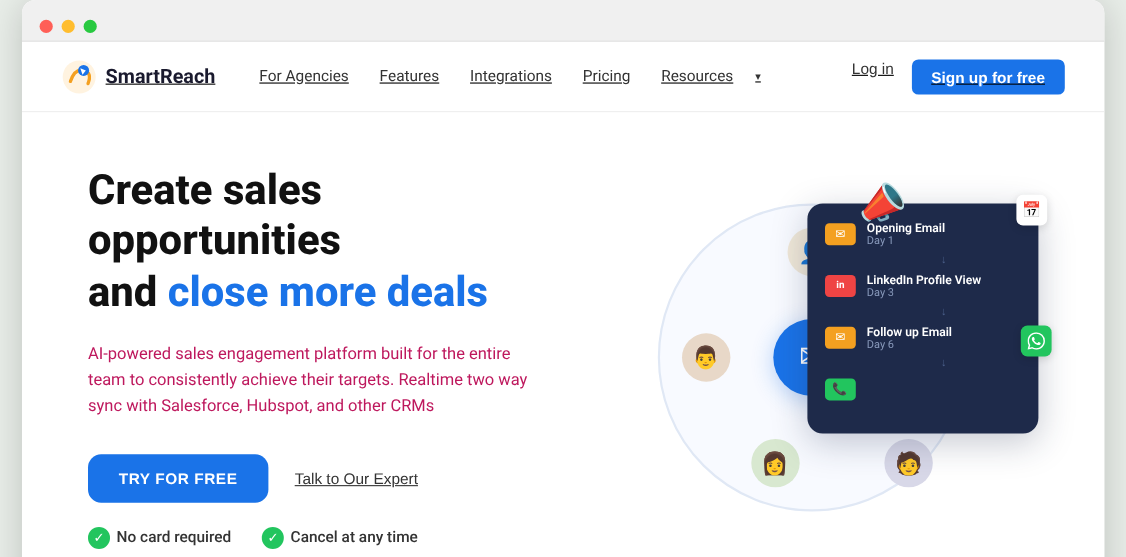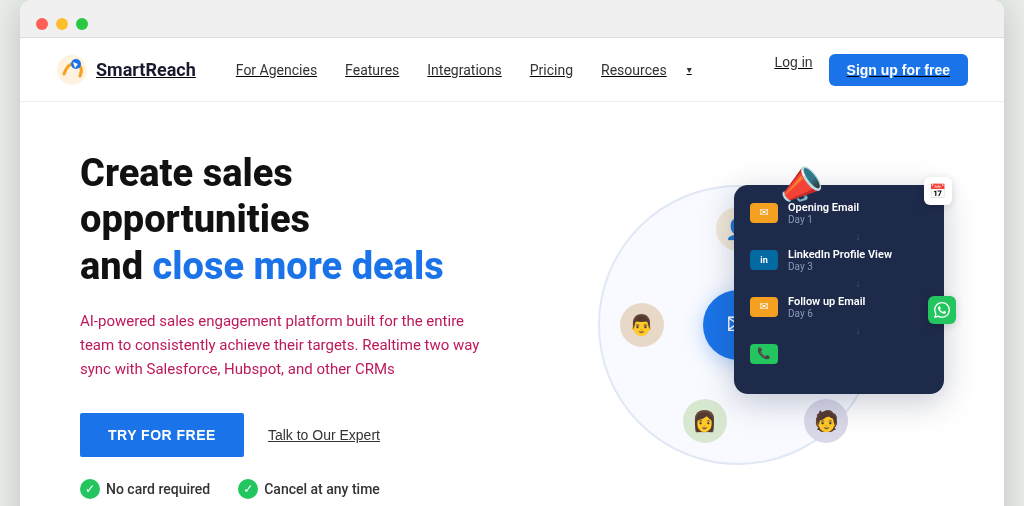--- a/index.html
+++ b/index.html
@@ -130,21 +130,21 @@
     .hero-actions {
       display: flex;
       align-items: center;
       gap: 24px;
       margin-bottom: 22px;
     }
     .btn-try {
       background: #1a73e8;
       color: #fff;
       border: none;
-      border-radius: 2px;
+      border-radius: 12px;
       padding: 14px 28px;
       font-size: 14px;
       font-weight: 700;
       letter-spacing: 0.5px;
       cursor: pointer;
       text-transform: uppercase;
     }
     .btn-expert {
       font-size: 14px;
       color: #333;
@@ -273,21 +273,21 @@
       height: 20px;
       border-radius: 4px;
       display: flex;
       align-items: center;
       justify-content: center;
       font-size: 11px;
       flex-shrink: 0;
       margin-top: 2px;
     }
     .seq-icon-email { background: #f4a020; color: #fff; }
-    .seq-icon-linkedin { background: #0369a1; color: #fff; font-weight: 700; font-size: 9px; }
+    .seq-icon-linkedin { background: #ef4444; color: #fff; font-weight: 700; font-size: 9px; }
     .seq-icon-phone { background: #22c55e; color: #fff; }
     .seq-text { flex: 1; }
     .seq-title { font-size: 11px; font-weight: 600; color: #fff; }
     .seq-day { font-size: 10px; color: #8899bb; }
     .seq-arrow {
       text-align: center;
       color: #4a5f8a;
       font-size: 10px;
       margin: -8px 0 6px 0;
       padding-left: 38px;

